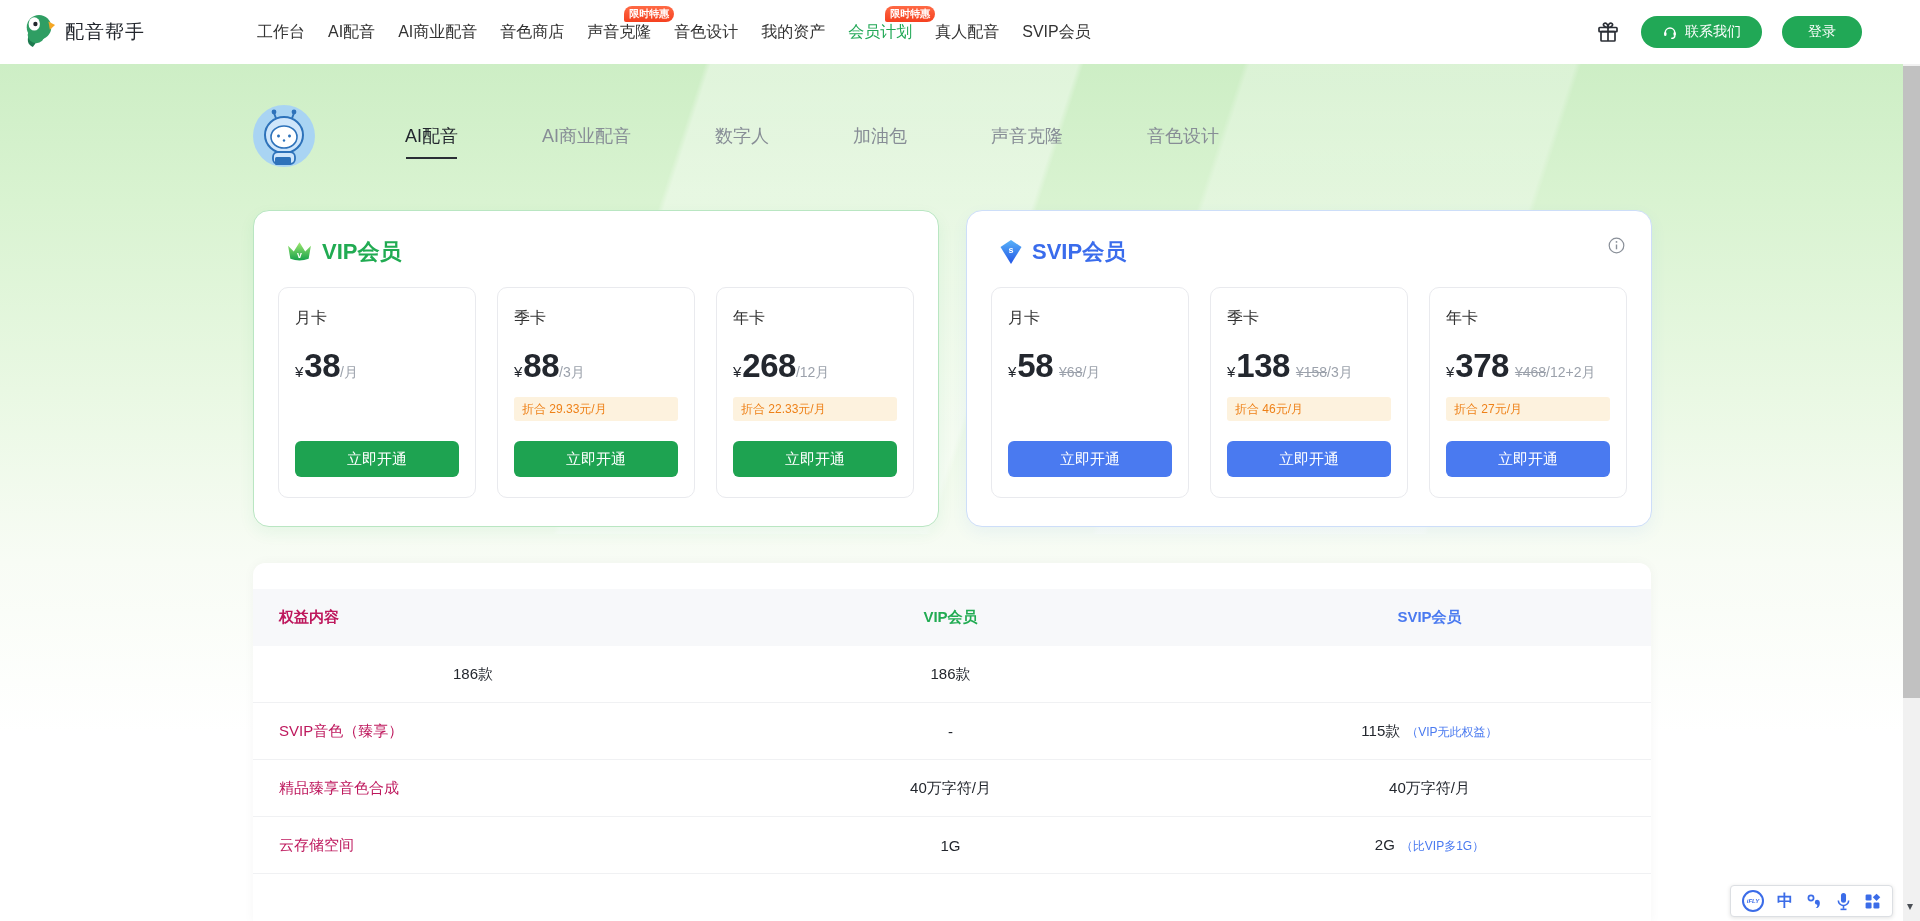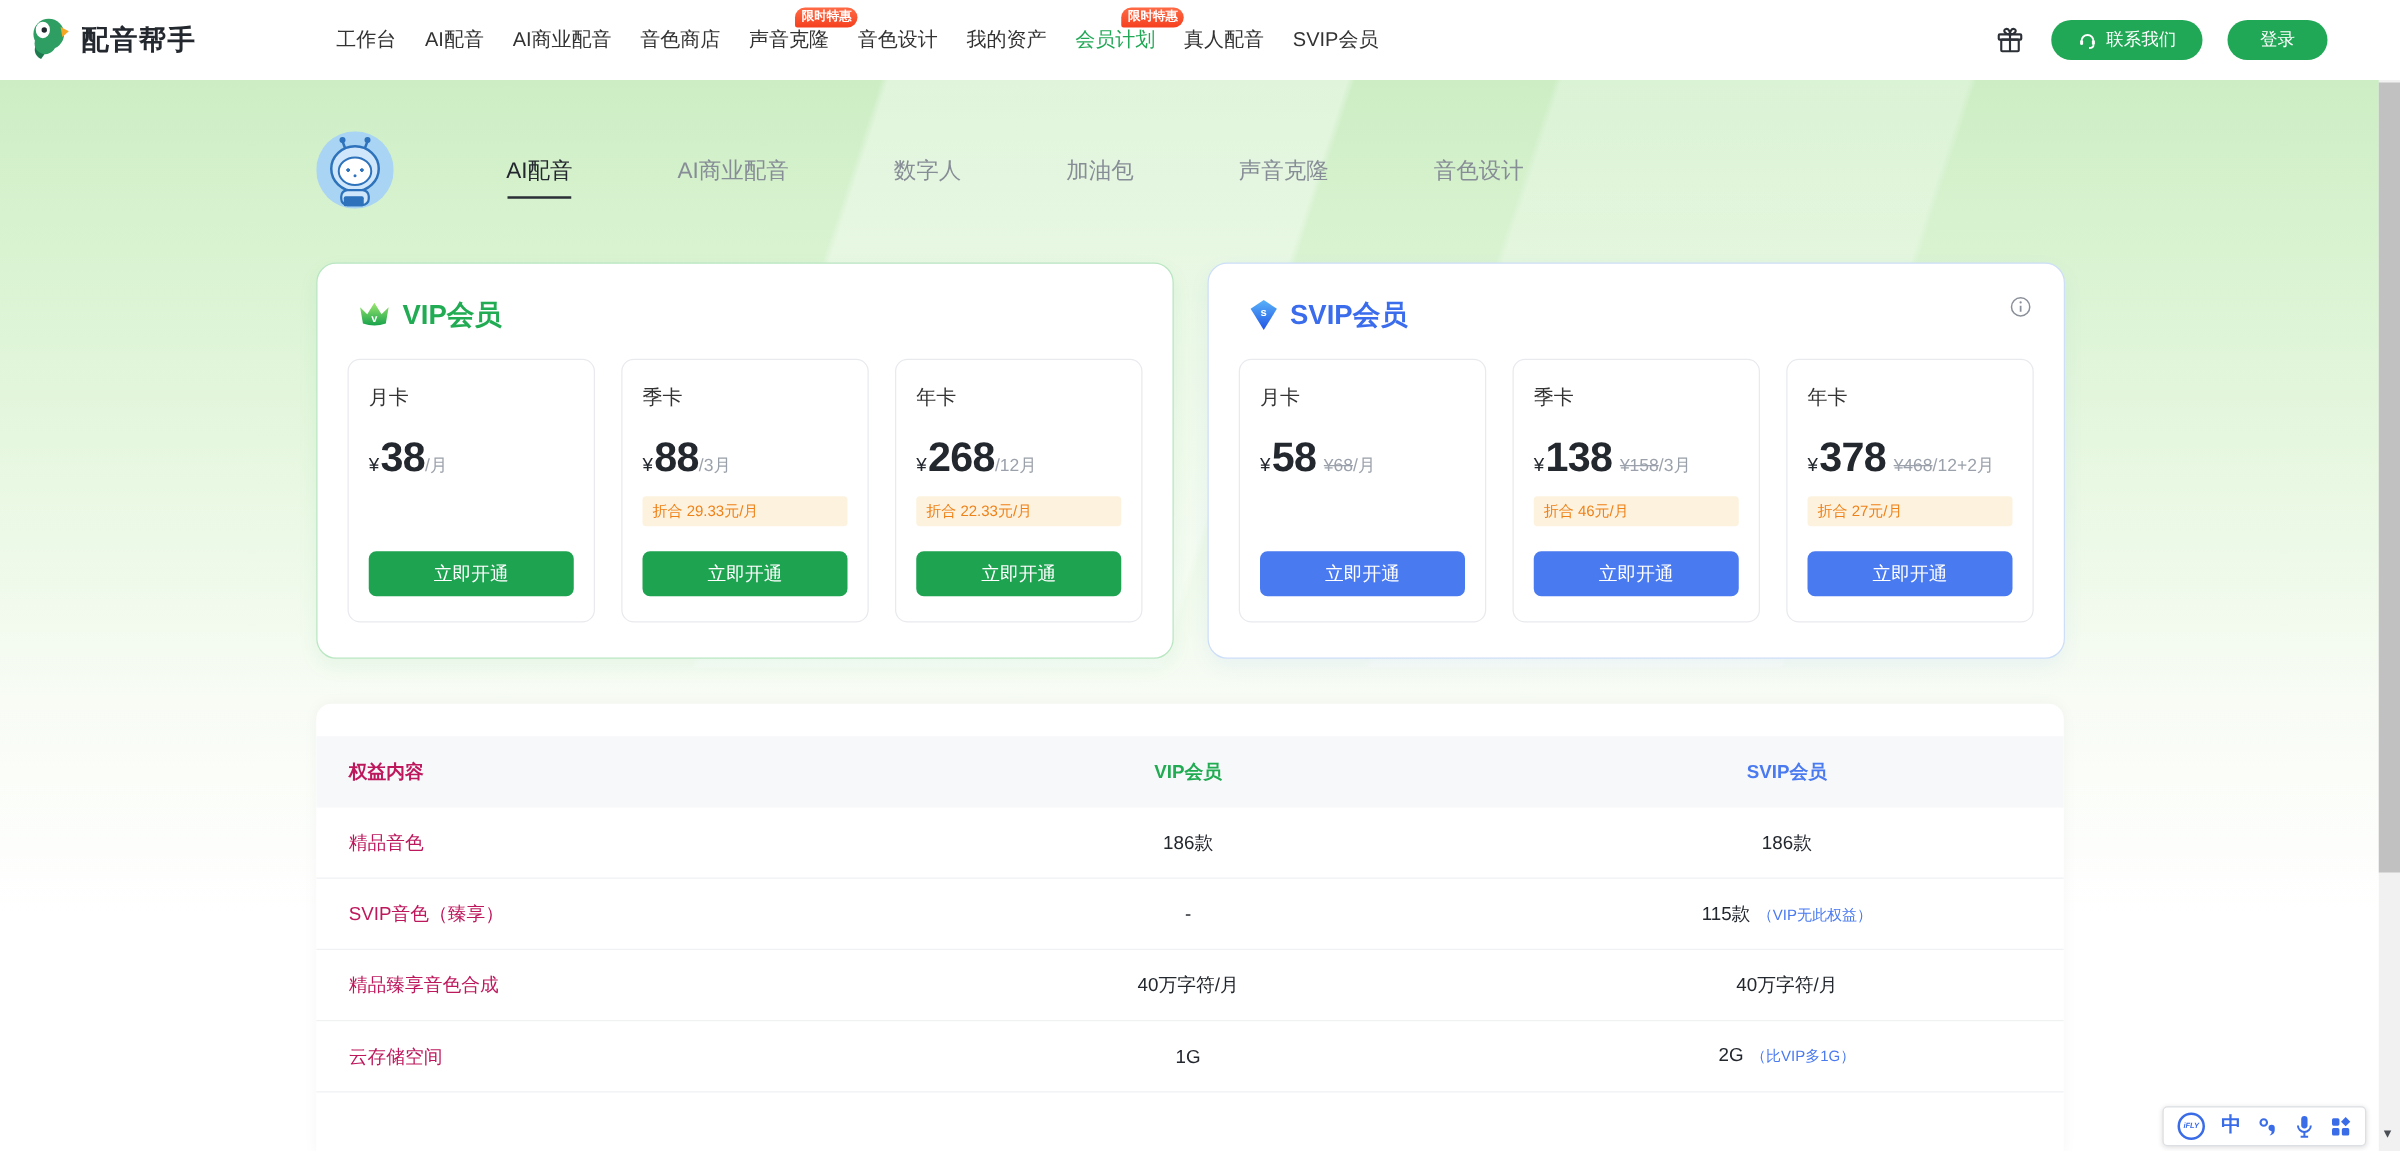--- a/index.html
+++ b/index.html
@@ -2,21 +2,21 @@
 <html><head>
 <meta charset="utf-8">
 <style>
   * { box-sizing: border-box; margin: 0; padding: 0; }
   html,body { width:1920px; height:921px; overflow:hidden; background:#fff;
     font-family:"Liberation Sans", sans-serif; }
 
   
   .topbar { position:relative; display:flex; align-items:center; height:64px; background:#fff; z-index:20; }
   .logo { display:flex; align-items:center; gap:9px; margin-left:22px; cursor:pointer; }
-  .logo-text { font-size:22px; font-weight:bold; color:#23272e; letter-spacing:1px; }
+  .logo-text { font-size:19px; font-weight:normal; color:#23272e; letter-spacing:1px; }
   .nav { display:flex; align-items:center; gap:23px; margin-left:112px; }
   .nav-item { position:relative; font-size:16px; color:#333; cursor:pointer; white-space:nowrap; padding:4px 0; }
   .nav-item.active { color:#21a856; }
   .nav-badge { position:absolute; top:-12px; left:58%; background:linear-gradient(180deg,#ff6a45,#f5401f);
     color:#fff; font-size:10px; font-weight:bold; line-height:1; padding:3px 5px;
     border-radius:8px 8px 8px 2px; white-space:nowrap; }
   .top-right { margin-left:auto; display:flex; align-items:center; gap:20px; margin-right:58px; }
   .gift-btn { width:26px; height:26px; display:flex; align-items:center; justify-content:center; cursor:pointer; }
   .pill { height:32px; border-radius:16px; background:#21a856; color:#fff; font-size:14px;
     display:flex; align-items:center; justify-content:center; gap:7px; padding:0 21px;
@@ -307,21 +307,20 @@
       </section>
     </div>
 
     <section class="comparison">
       <div class="comp-row head">
         <div class="c-label">权益内容</div>
         <div class="c-vip-head">VIP会员</div>
         <div class="c-svip-head">SVIP会员</div>
       </div>
       <div class="comp-row body-row">
-        <div class="c-label">精品音色</div>
         <div class="c-val">186款</div>
         <div class="c-val"><span>186款</span></div>
       </div>
       <div class="comp-row body-row">
         <div class="c-label">SVIP音色（臻享）</div>
         <div class="c-val">-</div>
         <div class="c-val"><span>115款</span><span class="c-note">（VIP无此权益）</span></div>
       </div>
       <div class="comp-row body-row">
         <div class="c-label">精品臻享音色合成</div>

